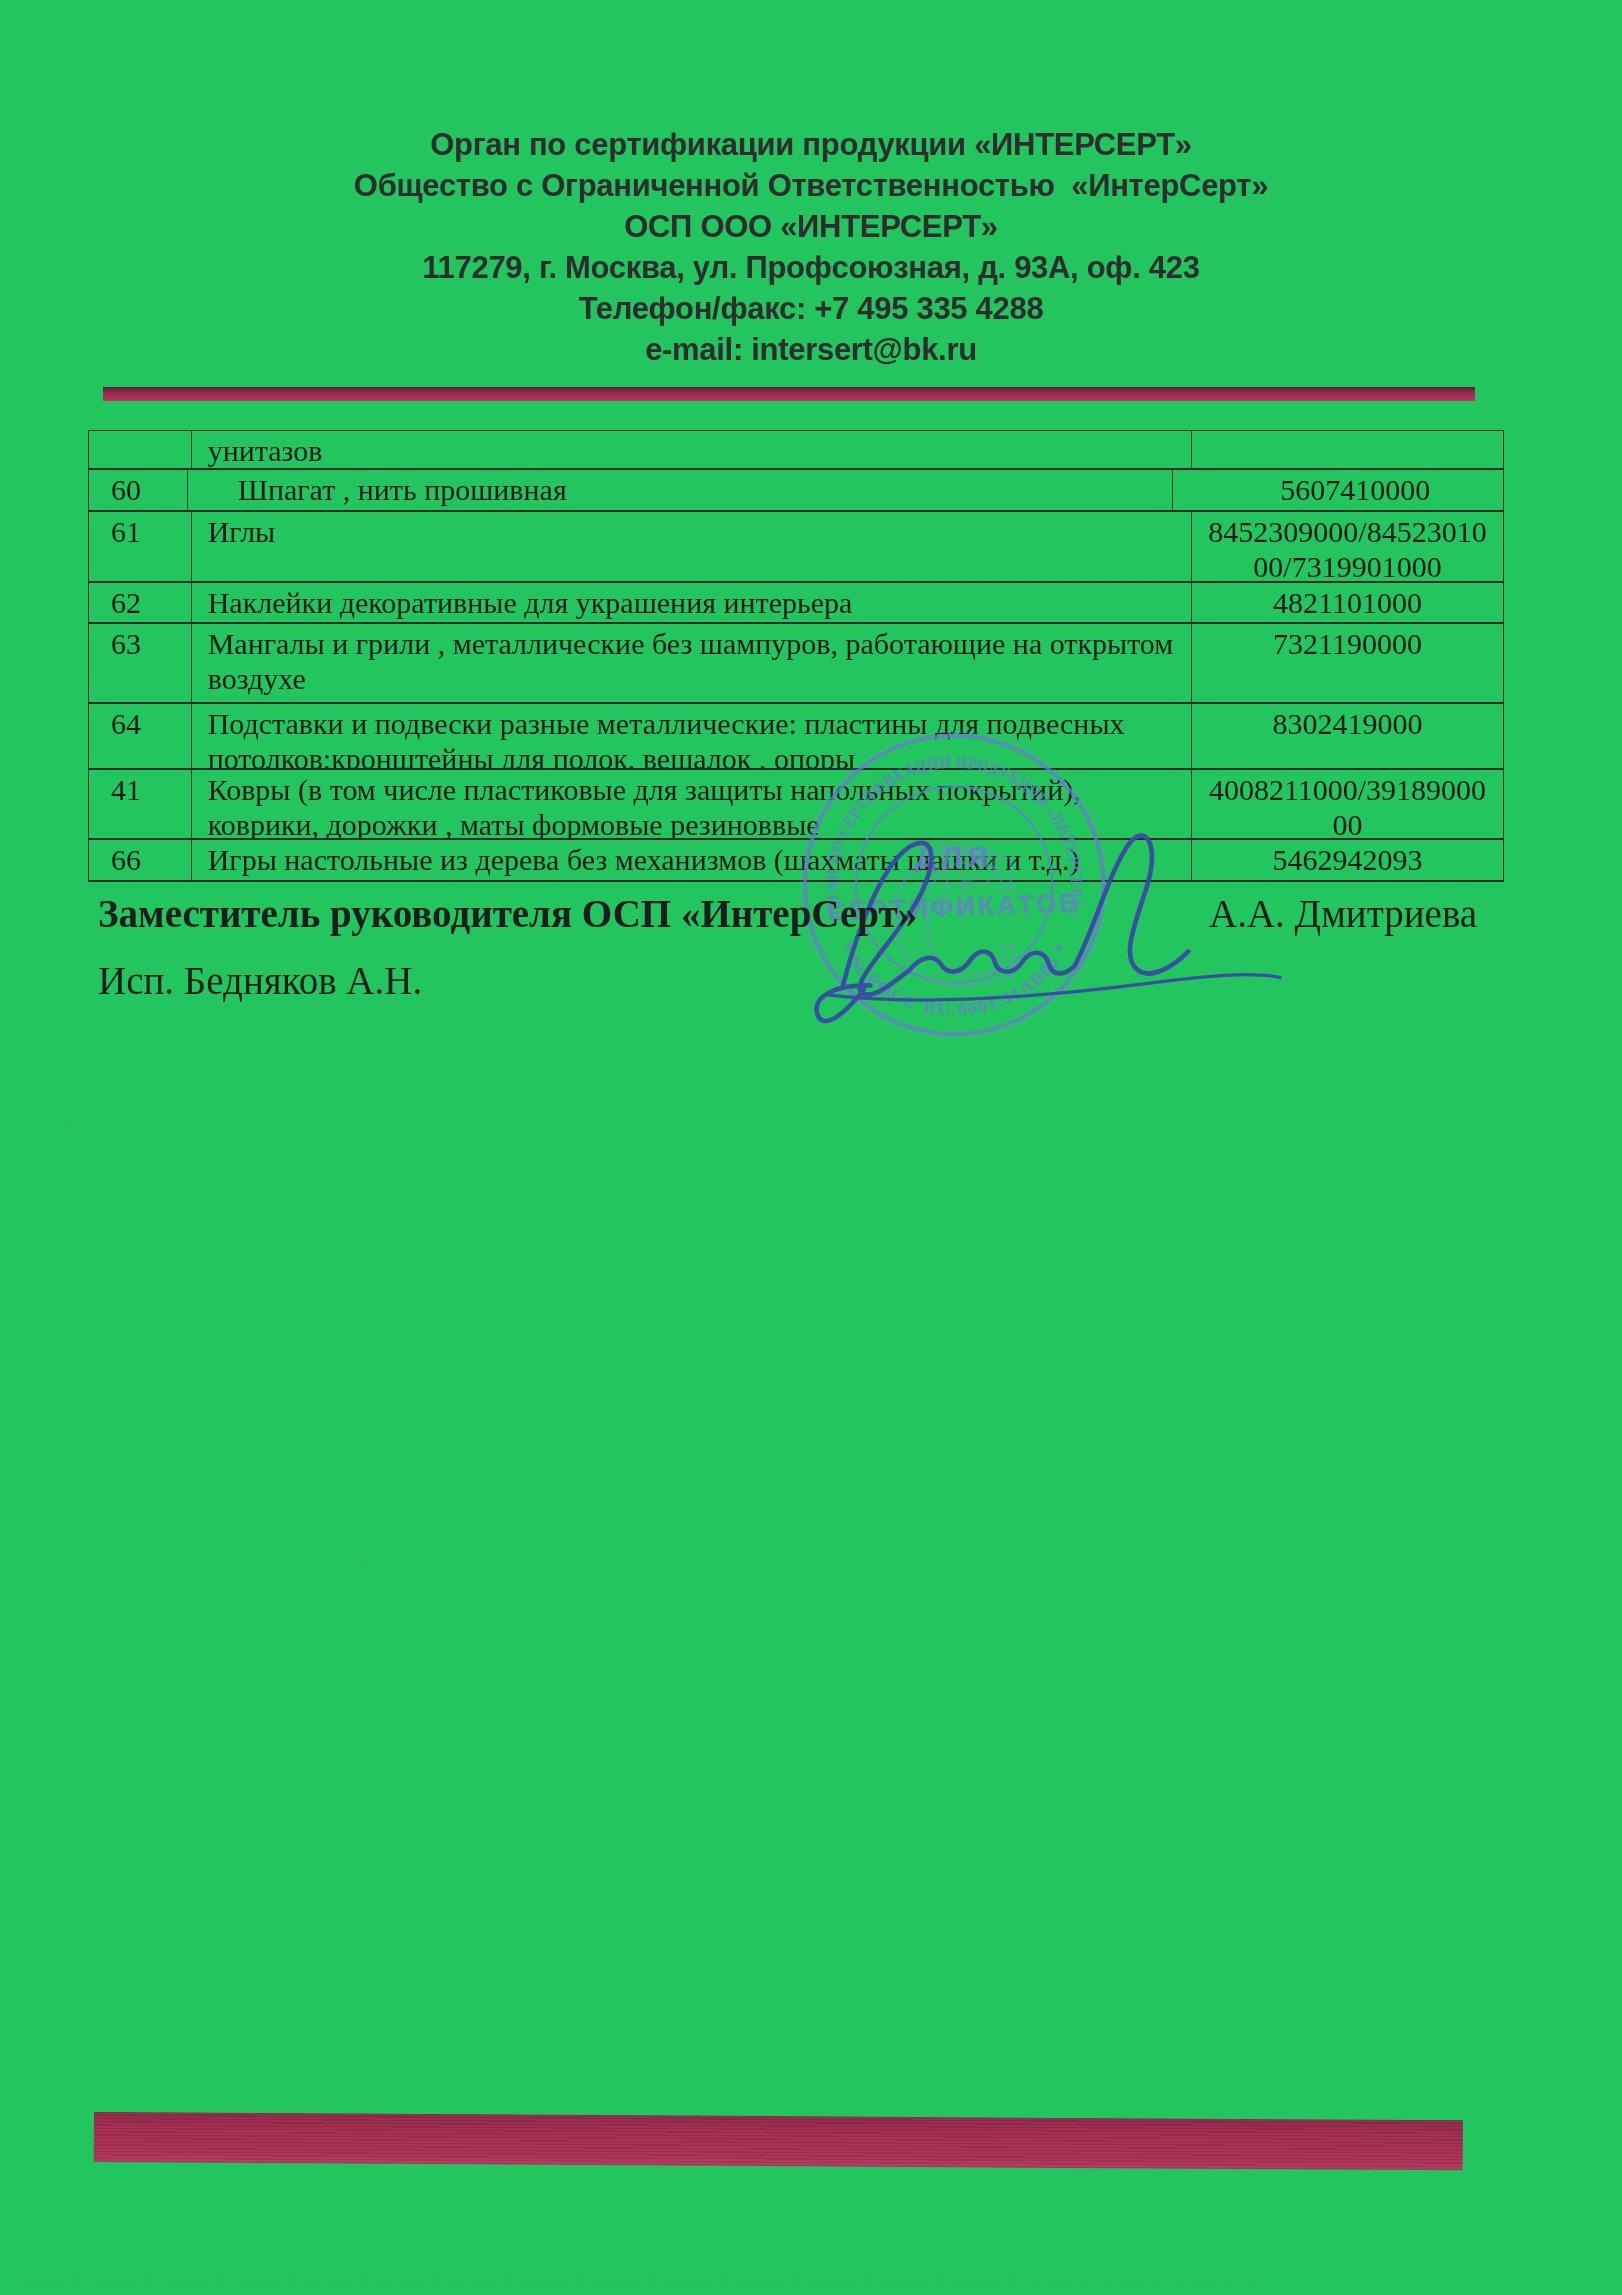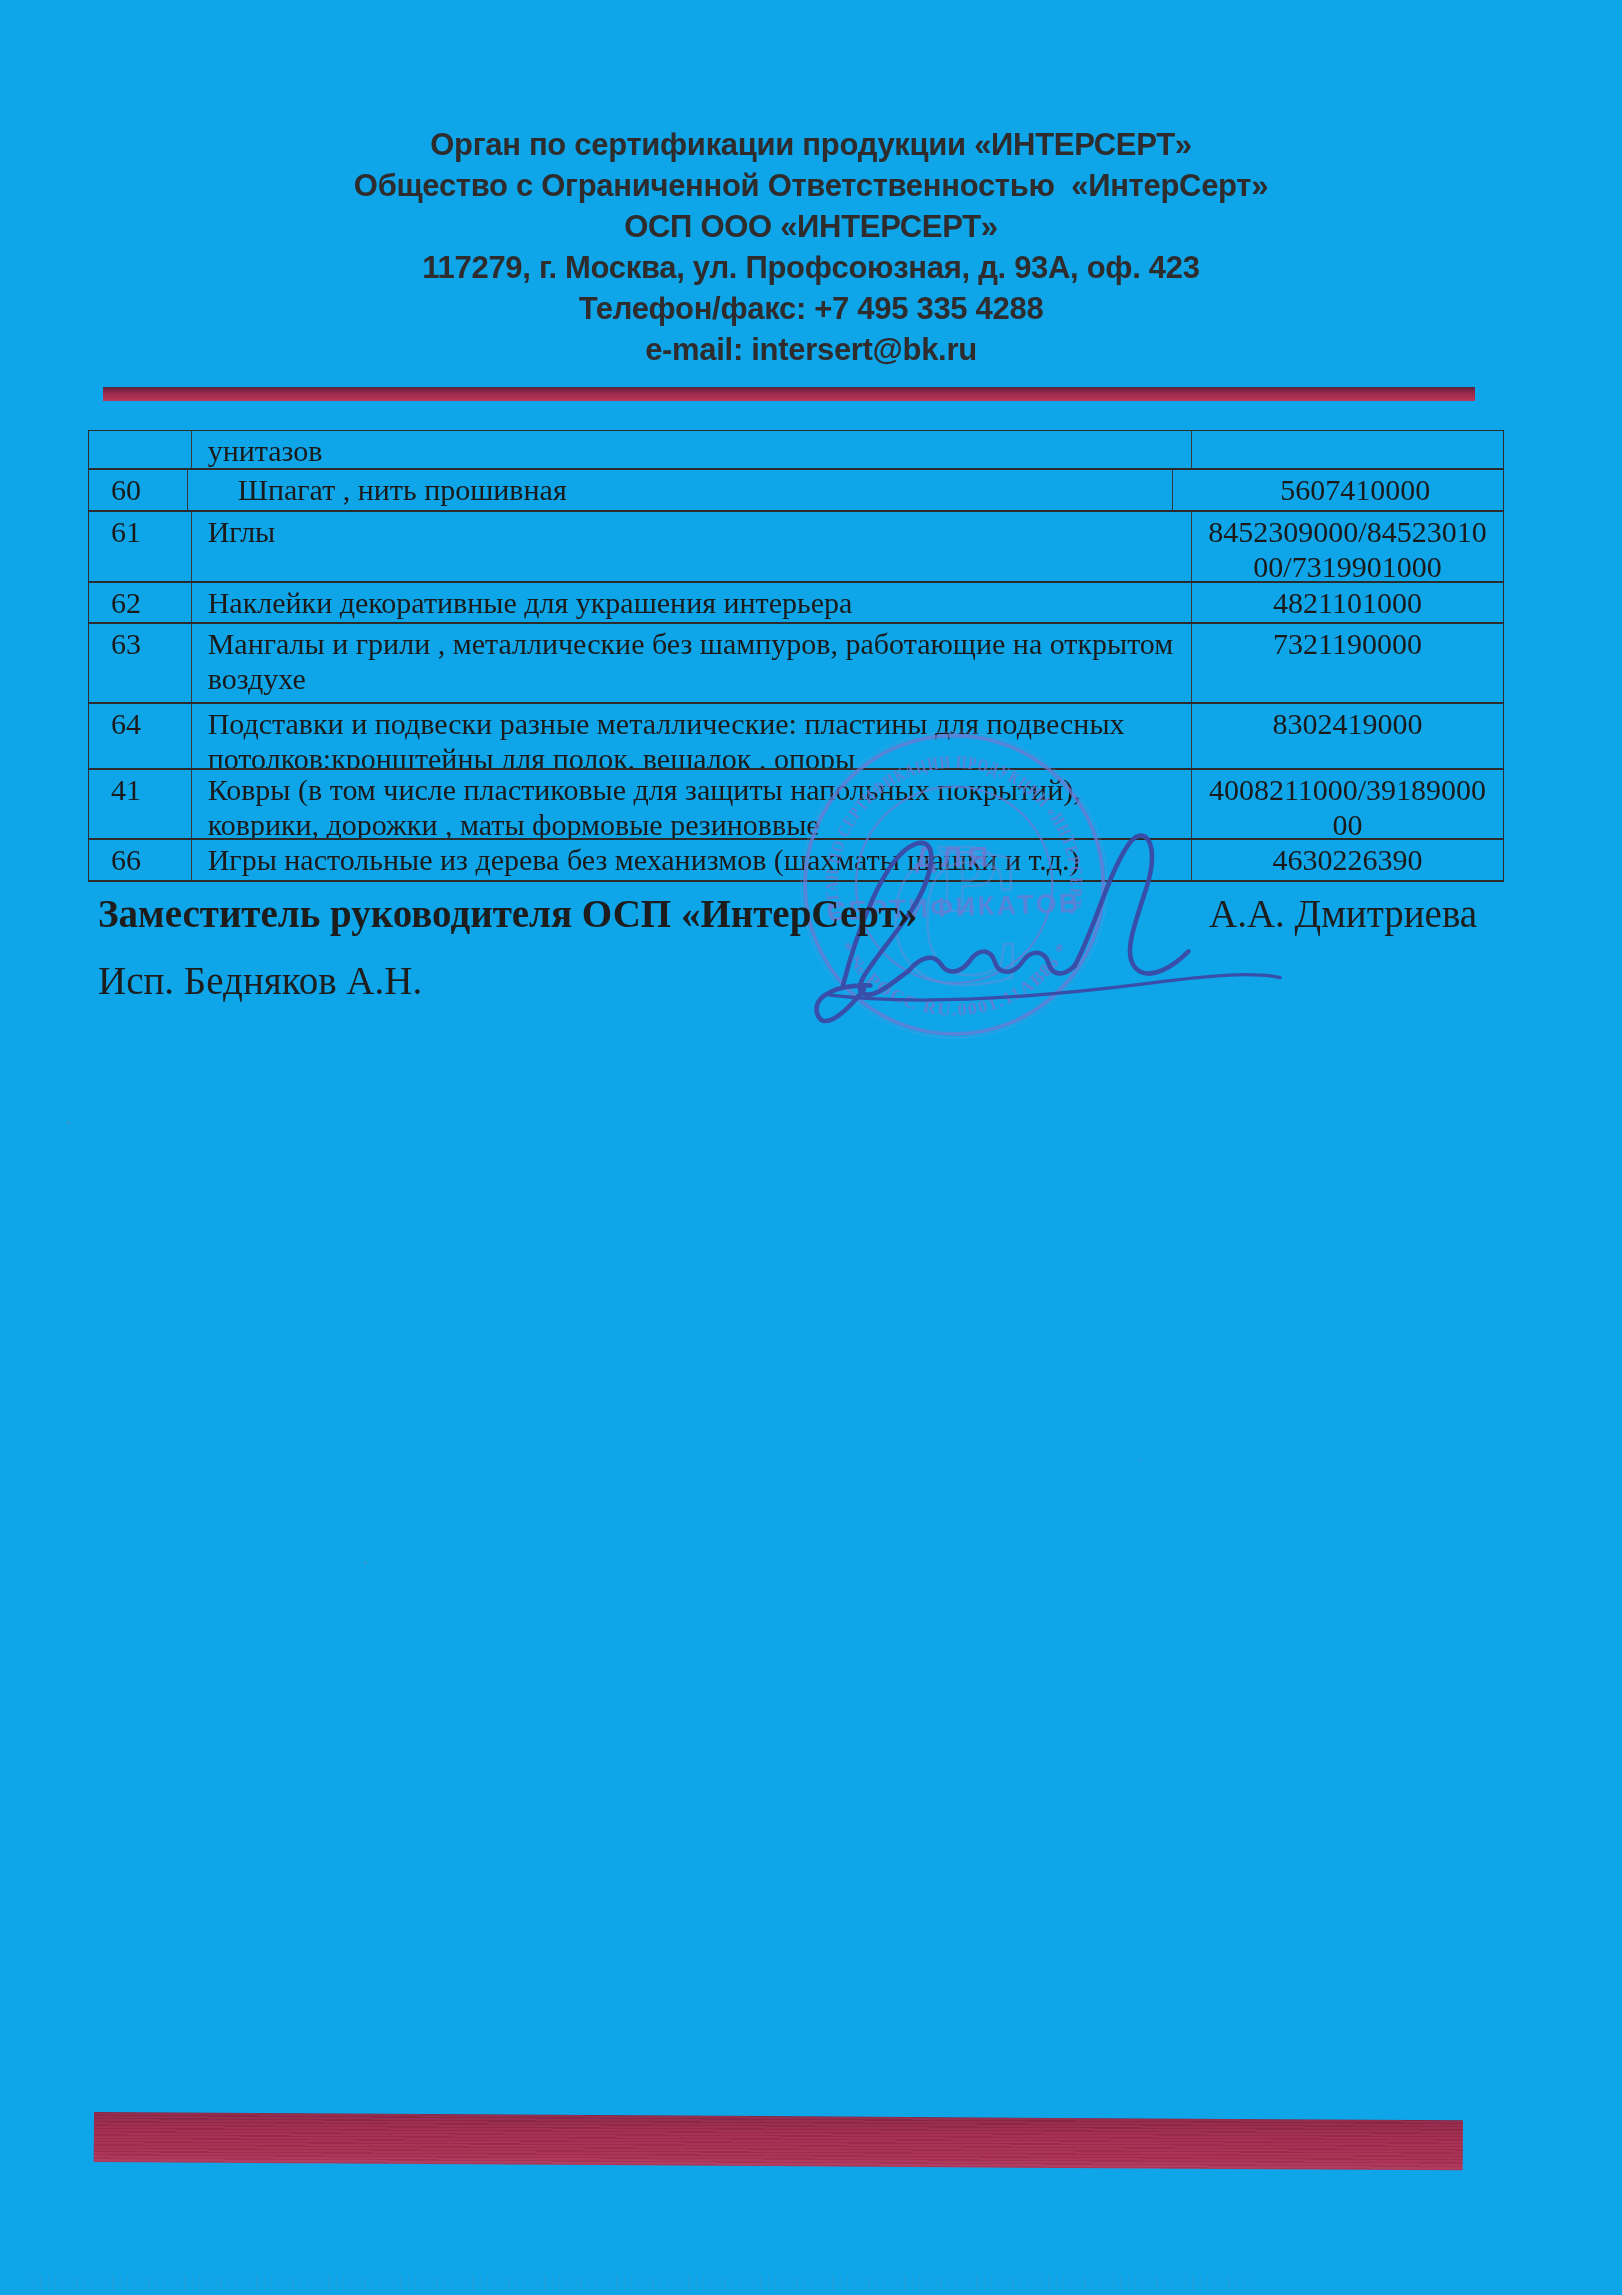--- a/index.html
+++ b/index.html
@@ -1,19 +1,19 @@
 <!DOCTYPE html>
 <html style="font-size:10.5px"><head>
 <meta charset="utf-8">
 <style>
   html,body{margin:0;padding:0;background:#e8e8e8;}
   #page{
     position:relative;
     width:1622px;height:2295px;
-    background:#0ea5e9;
+    background:#22c55e;
     overflow:hidden;
     font-family:"Liberation Serif", serif;
     color:#1a1a1a;
   }
   
   #header{
     position:absolute;left:6.5px;top:124px;width:1609px;
     text-align:center;
     font-family:"Liberation Sans", sans-serif;
     font-weight:bold;
@@ -121,21 +121,21 @@
       <div class="trow" style="height: 70px;">
         <div class="cell c-num">41</div>
         <div class="cell c-desc">Ковры (в том числе пластиковые для защиты напольных покрытий),
 коврики, дорожки , маты формовые резиноввые</div>
         <div class="cell c-code">4008211000/39189000
 00</div>
       </div>
       <div class="trow" style="height: 40px;">
         <div class="cell c-num">66</div>
         <div class="cell c-desc">Игры настольные из дерева без механизмов (шахматы шашки и т.д.)</div>
-        <div class="cell c-code">4630226390</div>
+        <div class="cell c-code">5462942093</div>
       </div>
     </div>
 
   <svg id="stamp-svg" viewBox="1120 1050 900 640">
     <g opacity="0.9">
       <circle cx="1458" cy="1352" r="228" fill="none" stroke="#6b7ad2" stroke-width="6" opacity="0.85"></circle>
       <circle cx="1458" cy="1352" r="234" fill="none" stroke="#8a97dd" stroke-width="1.5" opacity="0.4"></circle>
       <circle cx="1458" cy="1352" r="150" fill="none" stroke="#6b7ad2" stroke-width="3.5" opacity="0.8"></circle>
       <defs>
         <path id="arcTop" d="M 1291 1413 A 178 178 0 1 1 1625 1413" fill="none"></path>

